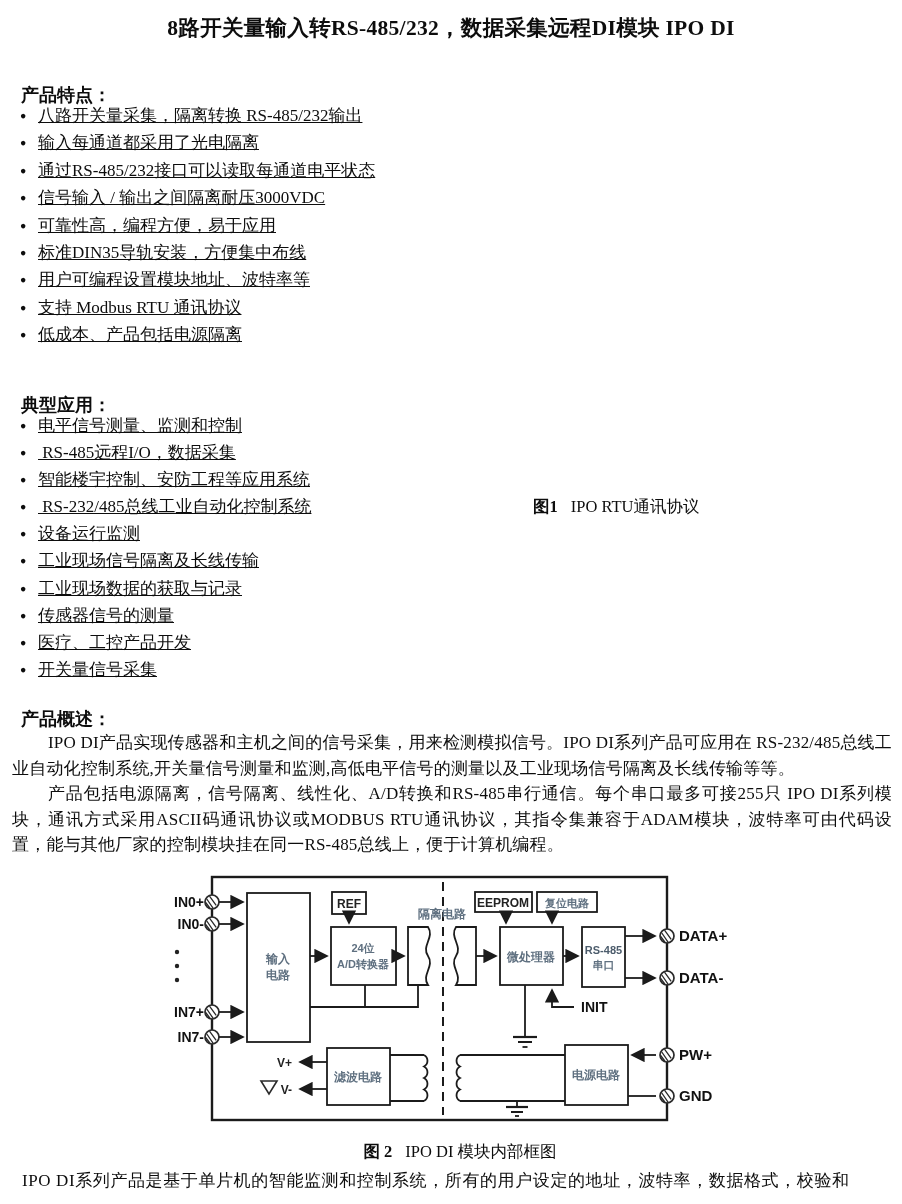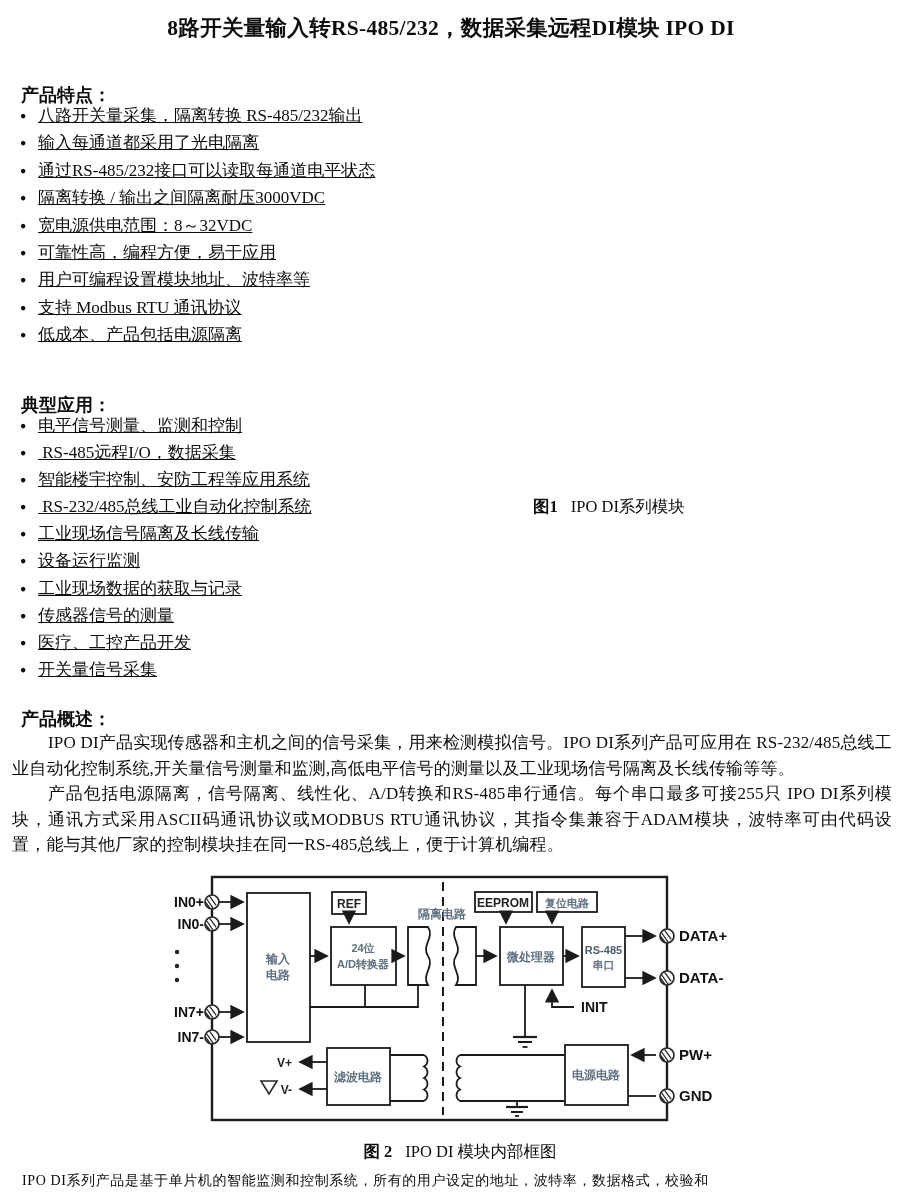--- a/index.html
+++ b/index.html
@@ -28,21 +28,21 @@
   #fig1-caption{top:496px;left:533px;}
   #fig2-caption{top:1141px;left:0;right:0;text-align:center;padding-left:18px;}
   .figlabel{font-weight:bold;margin-right:13px;}
   .overview-body{position:absolute;top:730px;left:12px;width:880px;}
   .overview-body p{
     margin:0;font-size:17px;line-height:25.6px;text-align:justify;
     text-indent:36px;letter-spacing:.2px;
   }
   .closing{
     position:absolute;top:1168px;left:12px;width:882px;margin:0;
-    font-size:14px;line-height:25px;letter-spacing:.6px;text-indent:10px;white-space:nowrap;
+    font-size:17px;line-height:25px;letter-spacing:.6px;text-indent:10px;white-space:nowrap;
   }
   .diagram{position:absolute;top:872px;left:140px;width:612px;height:256px;}
   svg text{font-family:"Liberation Sans","DejaVu Sans",sans-serif;}
   .t-port{font-size:14px;font-weight:bold;fill:#111;}
   .t-port-r{font-size:15px;font-weight:bold;fill:#111;}
   .t-cn{font-size:12px;fill:#5f7080;font-weight:600;}
   .t-cn-s{font-size:11px;fill:#5f7080;font-weight:600;}
   .t-lat{font-size:12px;font-weight:bold;fill:#222;}
   .ln{stroke:#1b1b1b;stroke-width:1.8;fill:none;}
   .bx{stroke:#1b1b1b;stroke-width:1.8;fill:#fff;}
@@ -52,44 +52,44 @@
 
 <div class="page">
 
   <h1 class="title">8路开关量输入转RS-485/232，数据采集远程DI模块 IPO DI</h1>
 
   <h2 class="sec-heading" id="features-heading">产品特点：</h2>
   <ul class="bullets" id="features-list">
     <li>八路开关量采集，隔离转换 RS-485/232输出</li>
     <li>输入每通道都采用了光电隔离</li>
     <li>通过RS-485/232接口可以读取每通道电平状态</li>
-    <li>隔离转换 / 输出之间隔离耐压3000VDC</li>
-    <li>宽电源供电范围：8～32VDC</li>
+    <li>信号输入 / 输出之间隔离耐压3000VDC</li>
     <li>可靠性高，编程方便，易于应用</li>
+    <li>标准DIN35导轨安装，方便集中布线</li>
     <li>用户可编程设置模块地址、波特率等</li>
     <li>支持 Modbus RTU 通讯协议</li>
     <li>低成本、产品包括电源隔离</li>
   </ul>
 
   <h2 class="sec-heading" id="apps-heading">典型应用：</h2>
   <ul class="bullets" id="apps-list">
     <li>电平信号测量、监测和控制</li>
     <li>&nbsp;RS-485远程I/O，数据采集</li>
     <li>智能楼宇控制、安防工程等应用系统</li>
     <li>&nbsp;RS-232/485总线工业自动化控制系统</li>
+    <li>设备运行监测</li>
     <li>工业现场信号隔离及长线传输</li>
-    <li>设备运行监测</li>
     <li>工业现场数据的获取与记录</li>
     <li>传感器信号的测量</li>
     <li>医疗、工控产品开发</li>
     <li>开关量信号采集</li>
   </ul>
 
   <div class="figcap" id="fig1-caption">
-    <span class="figlabel">图1</span><span>IPO DI系列模块</span>
+    <span class="figlabel">图1</span><span>IPO RTU通讯协议</span>
   </div>
 
   <h2 class="sec-heading" id="overview-heading">产品概述：</h2>
   <div class="overview-body">
     <p>IPO DI产品实现传感器和主机之间的信号采集，用来检测模拟信号。IPO DI系列产品可应用在 RS-232/485总线工业自动化控制系统,开关量信号测量和监测,高低电平信号的测量以及工业现场信号隔离及长线传输等等。</p>
     <p>产品包括电源隔离，信号隔离、线性化、A/D转换和RS-485串行通信。每个串口最多可接255只 IPO DI系列模块，通讯方式采用ASCII码通讯协议或MODBUS RTU通讯协议，其指令集兼容于ADAM模块，波特率可由代码设置，能与其他厂家的控制模块挂在同一RS-485总线上，便于计算机编程。</p>
   </div>
 
   <div class="diagram">
     <svg width="612" height="256" viewBox="0 0 612 256">

